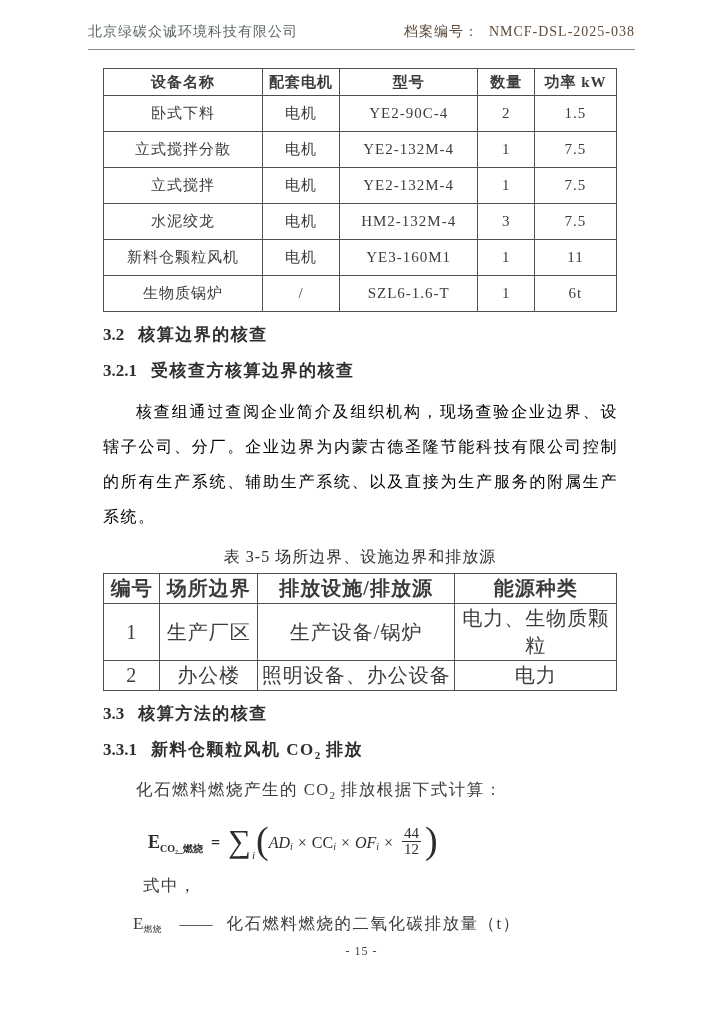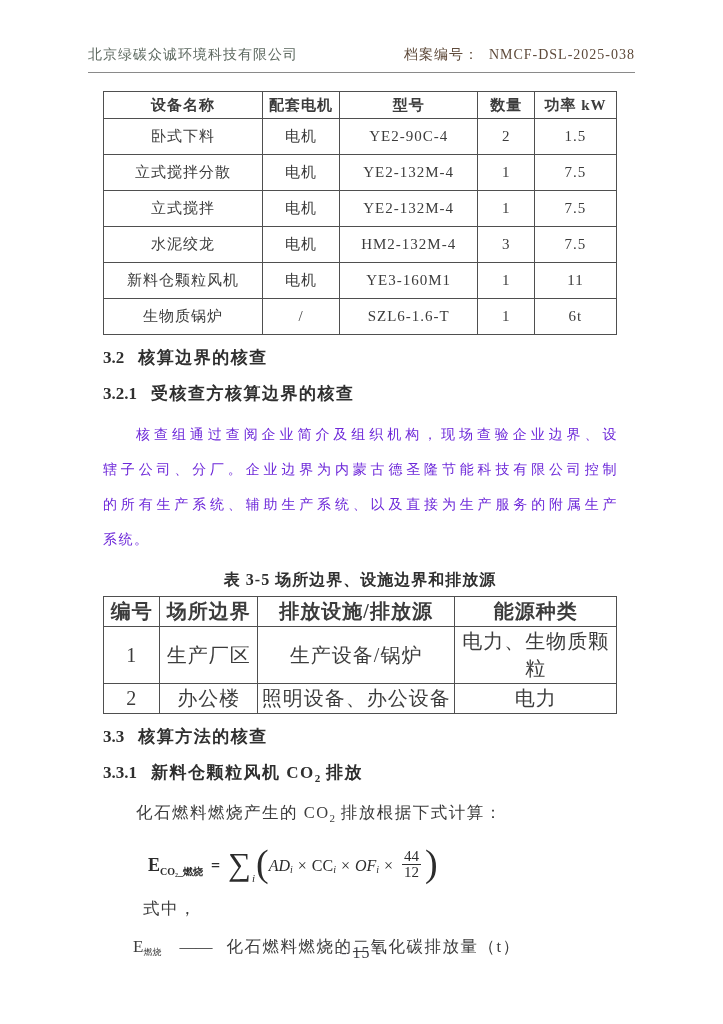--- a/index.html
+++ b/index.html
@@ -4,21 +4,21 @@
 <style>
   html,body{margin:0;padding:0;}
   body{
     width:723px;height:1024px;background:#ffffff;overflow:hidden;
     font-family:"Liberation Serif","DejaVu Serif",serif;
     color:#3c3c3c;
   }
   .page{
     position:relative;box-sizing:border-box;
     width:723px;height:1024px;
-    padding:46px 106px 0 103px;
+    padding:23px 106px 0 103px;
   }
   
   .doc-header{
     display:flex;justify-content:space-between;align-items:baseline;
     font-size:14px;letter-spacing:1px;
     border-bottom:1px solid #8a8a8a;
     padding-bottom:8px;margin:0 -18px 0 -15px;
   }
   .doc-header .company{color:#5c685f;}
   .doc-header .fileno{color:#5e4a3a;}
@@ -35,26 +35,26 @@
   .boundary-table td{height:24px;}
   
   .sec-heading{
     font-size:17px;font-weight:bold;color:#2f2f2f;
     letter-spacing:1.5px;line-height:22px;
   }
   .sec-heading .num{letter-spacing:0;margin-right:14px;}
   .mt1{margin-top:12px;} .mt2{margin-top:14px;}
   sub.small{font-size:11px;letter-spacing:0;}
   
-  .para{margin-top:12px;font-size:14px;line-height:35px;color:#6d28d9;}
+  .para{margin-top:12px;font-size:16px;line-height:35px;color:#000000;}
   .para .line{text-align:justify;text-align-last:justify;letter-spacing:0.5px;}
   .para .line.first{padding-left:33px;}
   .para .line.last{text-align-last:left;letter-spacing:1.5px;}
   .table-caption{
-    margin-top:12px;text-align:center;font-weight:bold;
+    margin-top:12px;text-align:center;font-weight:normal;
     font-size:16px;letter-spacing:1px;line-height:22px;color:#2f2f2f;
   }
   .fuel-line{margin-top:12px;font-size:16.5px;letter-spacing:1.5px;padding-left:33px;line-height:24px;}
   
   .formula{
     margin-top:10px;margin-left:45px;height:50px;
     display:flex;align-items:center;font-size:16px;color:#2c2c2c;
   }
   .formula .lhs{font-weight:bold;font-size:18px;}
   .formula .lhs-sub{font-weight:bold;font-size:10px;position:relative;top:6px;letter-spacing:0;}
@@ -68,21 +68,21 @@
   .formula .frac{display:inline-flex;flex-direction:column;align-items:center;font-size:15px;line-height:15px;margin:0 4px;position:relative;top:-1px;}
   .formula .frac .den{border-top:1.2px solid #2c2c2c;padding:0 2px;}
   .where-intro{margin-top:6px;margin-left:40px;font-size:16.5px;letter-spacing:1.5px;line-height:24px;}
   .where-def{margin-top:14px;margin-left:30px;font-size:16.5px;letter-spacing:1.5px;line-height:24px;}
   .where-def .sym{font-size:17px;letter-spacing:0;}
   .where-def .sym-sub{font-size:9px;position:relative;top:3px;letter-spacing:0;}
   .where-def .dash{margin:0 14px 0 18px;letter-spacing:0;}
   
   .page-footer{
     position:absolute;left:0;top:944px;width:723px;
-    text-align:center;font-size:16px;color:#3f3f4a;letter-spacing:1px;
+    text-align:center;font-size:12px;color:#3f3f4a;letter-spacing:1px;
   }
 </style>
 </head>
 <body>
 
 <div class="page">
 
   <div class="doc-header">
     <span class="company">北京绿碳众诚环境科技有限公司</span>
     <span class="fileno">

